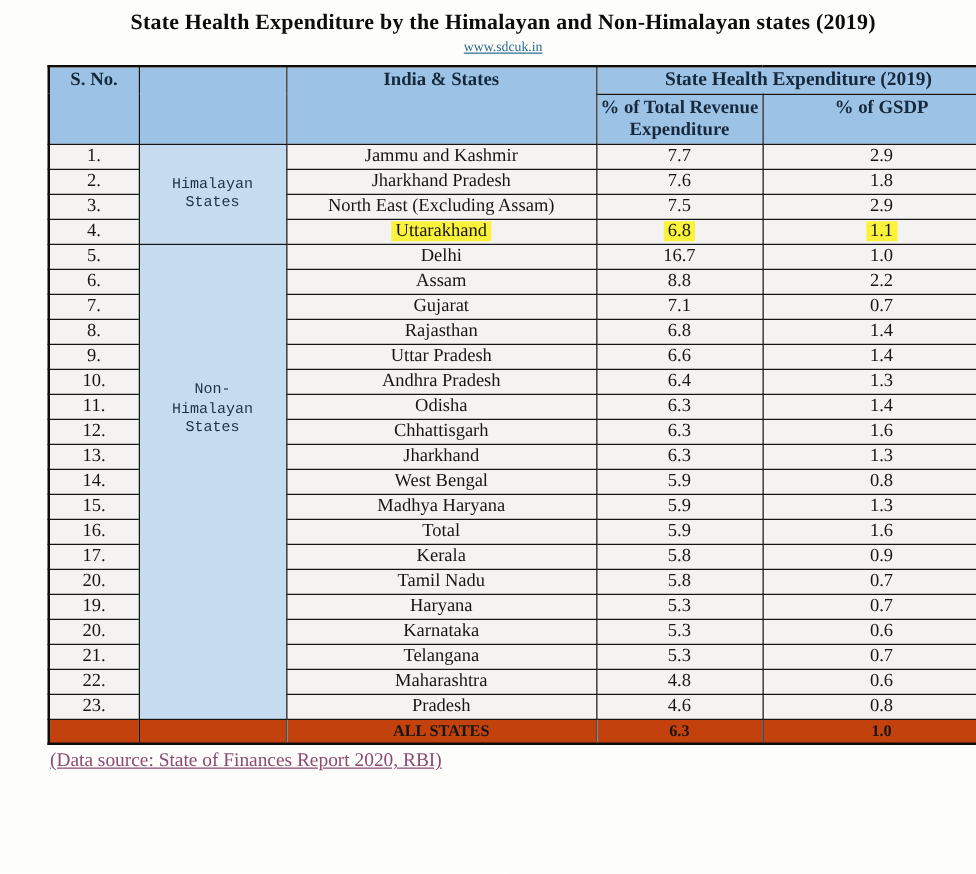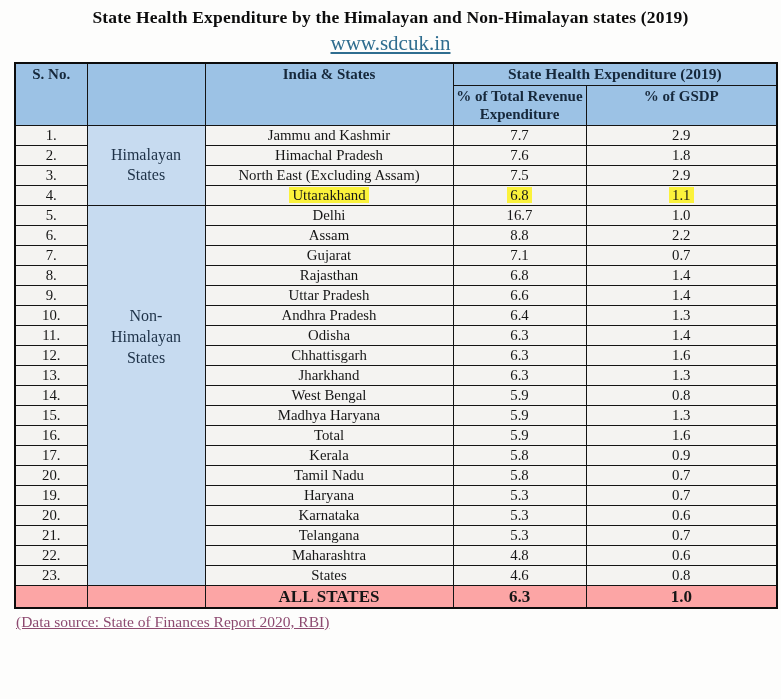--- a/index.html
+++ b/index.html
@@ -3,29 +3,30 @@
 <meta charset="utf-8">
 <style>
   * { margin: 0; padding: 0; box-sizing: border-box; }
   html, body { background: #ffffff; }
   .page {
     width: 781px; height: 699px;
     background: #fdfdfc;
     font-family: "Liberation Serif", "DejaVu Serif", serif;
     overflow: hidden;
     position: relative;
+    padding-left: 24px;
   }
   .titleblock { text-align: center; padding-top: 7px; }
   .title {
     font-size: 17.5px; font-weight: bold; color: #0c0c0c;
     letter-spacing: 0.2px;
   }
   .site-link {
     display: inline-block; margin-top: 3px;
-    font-size: 21px; color: var(--title_link_blue);
+    font-size: 11px; color: var(--title_link_blue);
     text-decoration: underline; cursor: pointer;
   }
   table {
     border-collapse: collapse; table-layout: fixed;
     width: 762px; margin: 6px 0 0 14px;
     border: 2px solid #0c0c0c;
   }
   th, td { border: 1.5px solid #141414; overflow: hidden; }
   thead th {
     background: var(--header_blue);
@@ -36,26 +37,26 @@
   th.she-h { vertical-align: middle; height: 21px; font-size: 15.5px; }
   tr.subhead th { height: 40px; }
   tbody td {
     background: var(--row_bg);
     font-size: 14.8px; color: #161616;
     text-align: center; vertical-align: middle;
     height: 20px; line-height: 1.25; padding: 0 3px;
   }
   td.group {
     background: var(--group_blue);
-    color: #1d3147; font-size: 16px; line-height: 1.3;
-    padding: 0 17px; vertical-align: middle;
+    color: #1d3147; font-size: 12px; line-height: 1.3;
+    padding: 0 17px; vertical-align: middle; font-family: Liberation Mono, monospace;
   }
   td.group-non { padding-bottom: 116px; }
   .hl { background: var(--highlight_yellow); padding: 0 3px; }
-  tr.total-row td { background: #fca5a5; font-weight: bold; font-size: 17px; }
+  tr.total-row td { background: #c2410c; font-weight: bold; font-size: 13px; }
   .source-line {
     margin: 4px 0 0 16px; font-size: 15.5px;
   }
   .source-link {
     color: var(--source_link_plum);
     text-decoration: underline; cursor: pointer;
   }
 </style>
 </head>
 <body>
@@ -90,21 +91,21 @@
     <tbody>
       <tr>
         <td>1.</td>
         <td class="group" rowspan="4">Himalayan States</td>
         <td>Jammu and Kashmir</td>
         <td>7.7</td>
         <td>2.9</td>
       </tr>
       <tr>
         <td>2.</td>
-        <td>Himachal Pradesh</td>
+        <td>Jharkhand Pradesh</td>
         <td>7.6</td>
         <td>1.8</td>
       </tr>
       <tr>
         <td>3.</td>
         <td>North East (Excluding Assam)</td>
         <td>7.5</td>
         <td>2.9</td>
       </tr>
       <tr>
@@ -217,21 +218,21 @@
         <td>0.7</td>
       </tr>
       <tr>
         <td>22.</td>
         <td>Maharashtra</td>
         <td>4.8</td>
         <td>0.6</td>
       </tr>
       <tr>
         <td>23.</td>
-        <td>States</td>
+        <td>Pradesh</td>
         <td>4.6</td>
         <td>0.8</td>
       </tr>
       <tr class="total-row">
         <td></td>
         <td></td>
         <td>ALL STATES</td>
         <td>6.3</td>
         <td>1.0</td>
       </tr>

